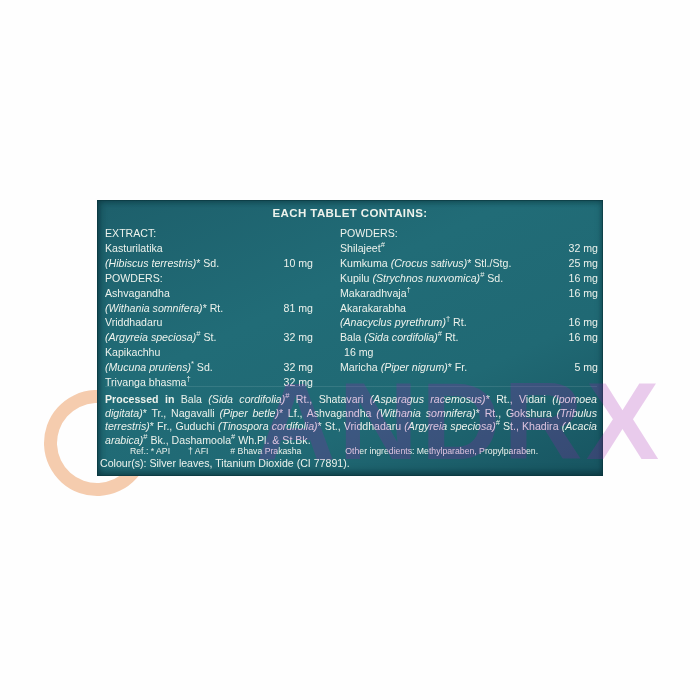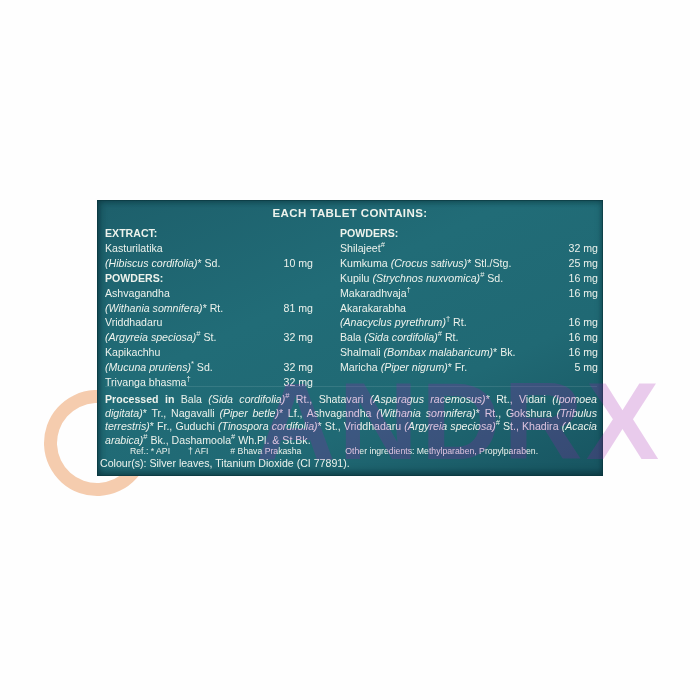--- a/index.html
+++ b/index.html
@@ -19,21 +19,21 @@
     box-shadow:inset 0 0 0 1px rgba(9,52,60,.55), inset 0 -4px 7px rgba(7,40,47,.55),
                inset 0 3px 5px rgba(7,40,47,.3), inset 4px 0 6px rgba(7,40,47,.25);}
 
   .title{position:absolute;left:0;right:0;top:7px;text-align:center;
     font-weight:bold;font-size:11.5px;letter-spacing:.4px;}
 
   .col{position:absolute;top:26px;font-size:10.6px;line-height:14.9px;}
   .col-left{left:8px;width:208px;}
   .col-right{left:243px;width:258px;}
   .row{display:flex;justify-content:space-between;white-space:nowrap;}
-  .row.hd{font-weight:bold;}
+  .row.hd{font-weight:normal;}
   .it{font-style:italic;}
   .b{font-weight:bold;}
   sup{font-size:7.5px;line-height:0;}
   .amt{text-align:left;padding-left:4px;}
 
   .processed{position:absolute;left:8px;top:186px;width:492px;
     font-size:10.6px;line-height:13.6px;text-align:justify;
     border-top:1px solid rgba(255,255,255,.10);padding-top:6px;}
 
   .refline{position:absolute;left:8px;top:246px;width:492px;
@@ -63,21 +63,21 @@
     <div class="col col-left" id="left-col">
         <div class="row hd">
           <span class="nm"><span>EXTRACT:</span></span>
           <span class="amt"></span>
         </div>
         <div class="row">
           <span class="nm"><span>Kasturilatika</span></span>
           <span class="amt"></span>
         </div>
         <div class="row">
-          <span class="nm"><span class="it">(Hibiscus cordifolia)</span><span>* Sd.</span></span>
+          <span class="nm"><span class="it">(Hibiscus terrestris)</span><span>* Sd.</span></span>
           <span class="amt">10 mg</span>
         </div>
         <div class="row hd">
           <span class="nm"><span>POWDERS:</span></span>
           <span class="amt"></span>
         </div>
         <div class="row">
           <span class="nm"><span>Ashvagandha</span></span>
           <span class="amt"></span>
         </div>
@@ -133,21 +133,20 @@
         </div>
         <div class="row">
           <span class="nm"><span class="it">(Anacyclus pyrethrum)</span><sup>†</sup><span> Rt.</span></span>
           <span class="amt">16 mg</span>
         </div>
         <div class="row">
           <span class="nm"><span>Bala </span><span class="it">(Sida cordifolia)</span><sup>#</sup><span> Rt.</span></span>
           <span class="amt">16 mg</span>
         </div>
         <div class="row">
-          <span class="nm"><span>Shalmali </span><span class="it">(Bombax malabaricum)</span><span>* Bk.</span></span>
           <span class="amt">16 mg</span>
         </div>
         <div class="row">
           <span class="nm"><span>Maricha </span><span class="it">(Piper nigrum)</span><span>* Fr.</span></span>
           <span class="amt">5 mg</span>
         </div>
       </div>
 
     <div class="processed" id="processed"><span class="b">Processed in </span><span>Bala </span><span class="it">(Sida cordifolia)</span><sup>#</sup><span> Rt., Shatavari </span><span class="it">(Asparagus racemosus)</span><span>* Rt., Vidari </span><span class="it">(Ipomoea digitata)</span><span>* Tr., Nagavalli </span><span class="it">(Piper betle)</span><span>* Lf., Ashvagandha </span><span class="it">(Withania somnifera)</span><span>* Rt., Gokshura </span><span class="it">(Tribulus terrestris)</span><span>* Fr., Guduchi </span><span class="it">(Tinospora cordifolia)</span><span>* St., Vriddhadaru </span><span class="it">(Argyreia speciosa)</span><sup>#</sup><span> St., Khadira </span><span class="it">(Acacia arabica)</span><sup>#</sup><span> Bk., Dashamoola</span><sup>#</sup><span> Wh.Pl. &amp; St.Bk.</span></div>
 

